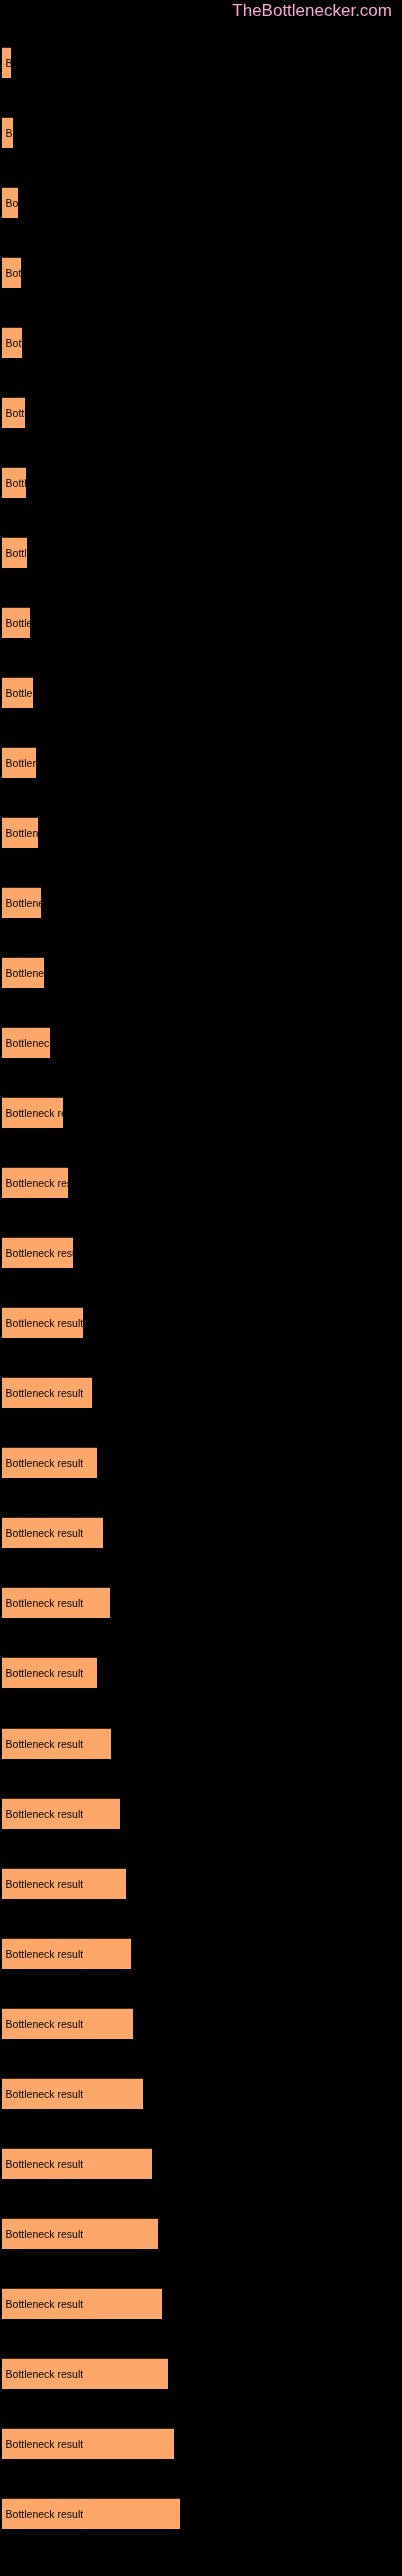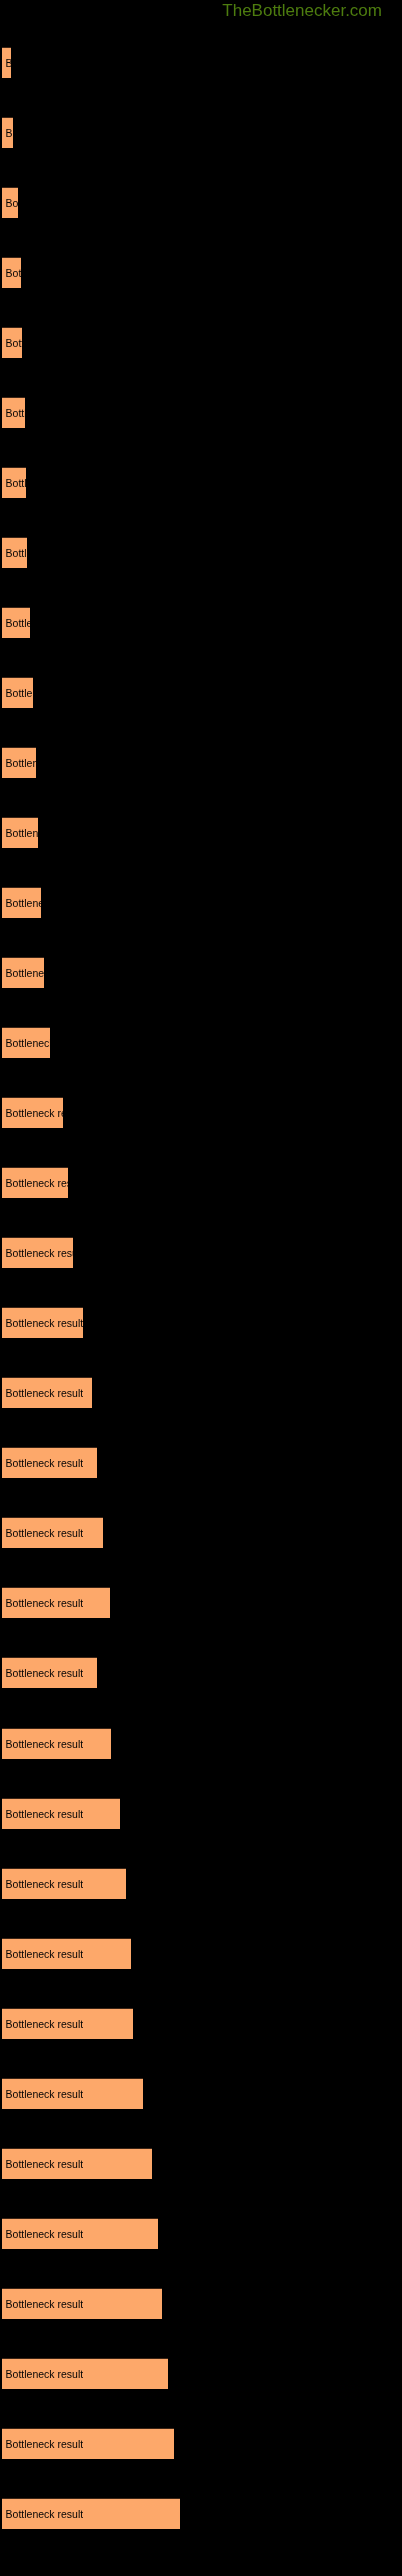--- a/index.html
+++ b/index.html
@@ -19,25 +19,25 @@
   #chart-root {
     position: relative;
     width: 403px;
     height: 2576px;
     background: #000000;
   }
 
   .watermark {
     position: absolute;
     top: 0px;
-    right: 21px;
+    right: 11px;
     font-family: "Liberation Sans", sans-serif;
     font-size: 17px;
     line-height: 21px;
-    color: #4d7c0f;
+    color: #f9a8d4;
     letter-spacing: 0px;
     white-space: nowrap;
     user-select: none;
   }
 
   .bars-layer {
     position: absolute;
     left: 0;
     top: 0;
     width: 403px;

